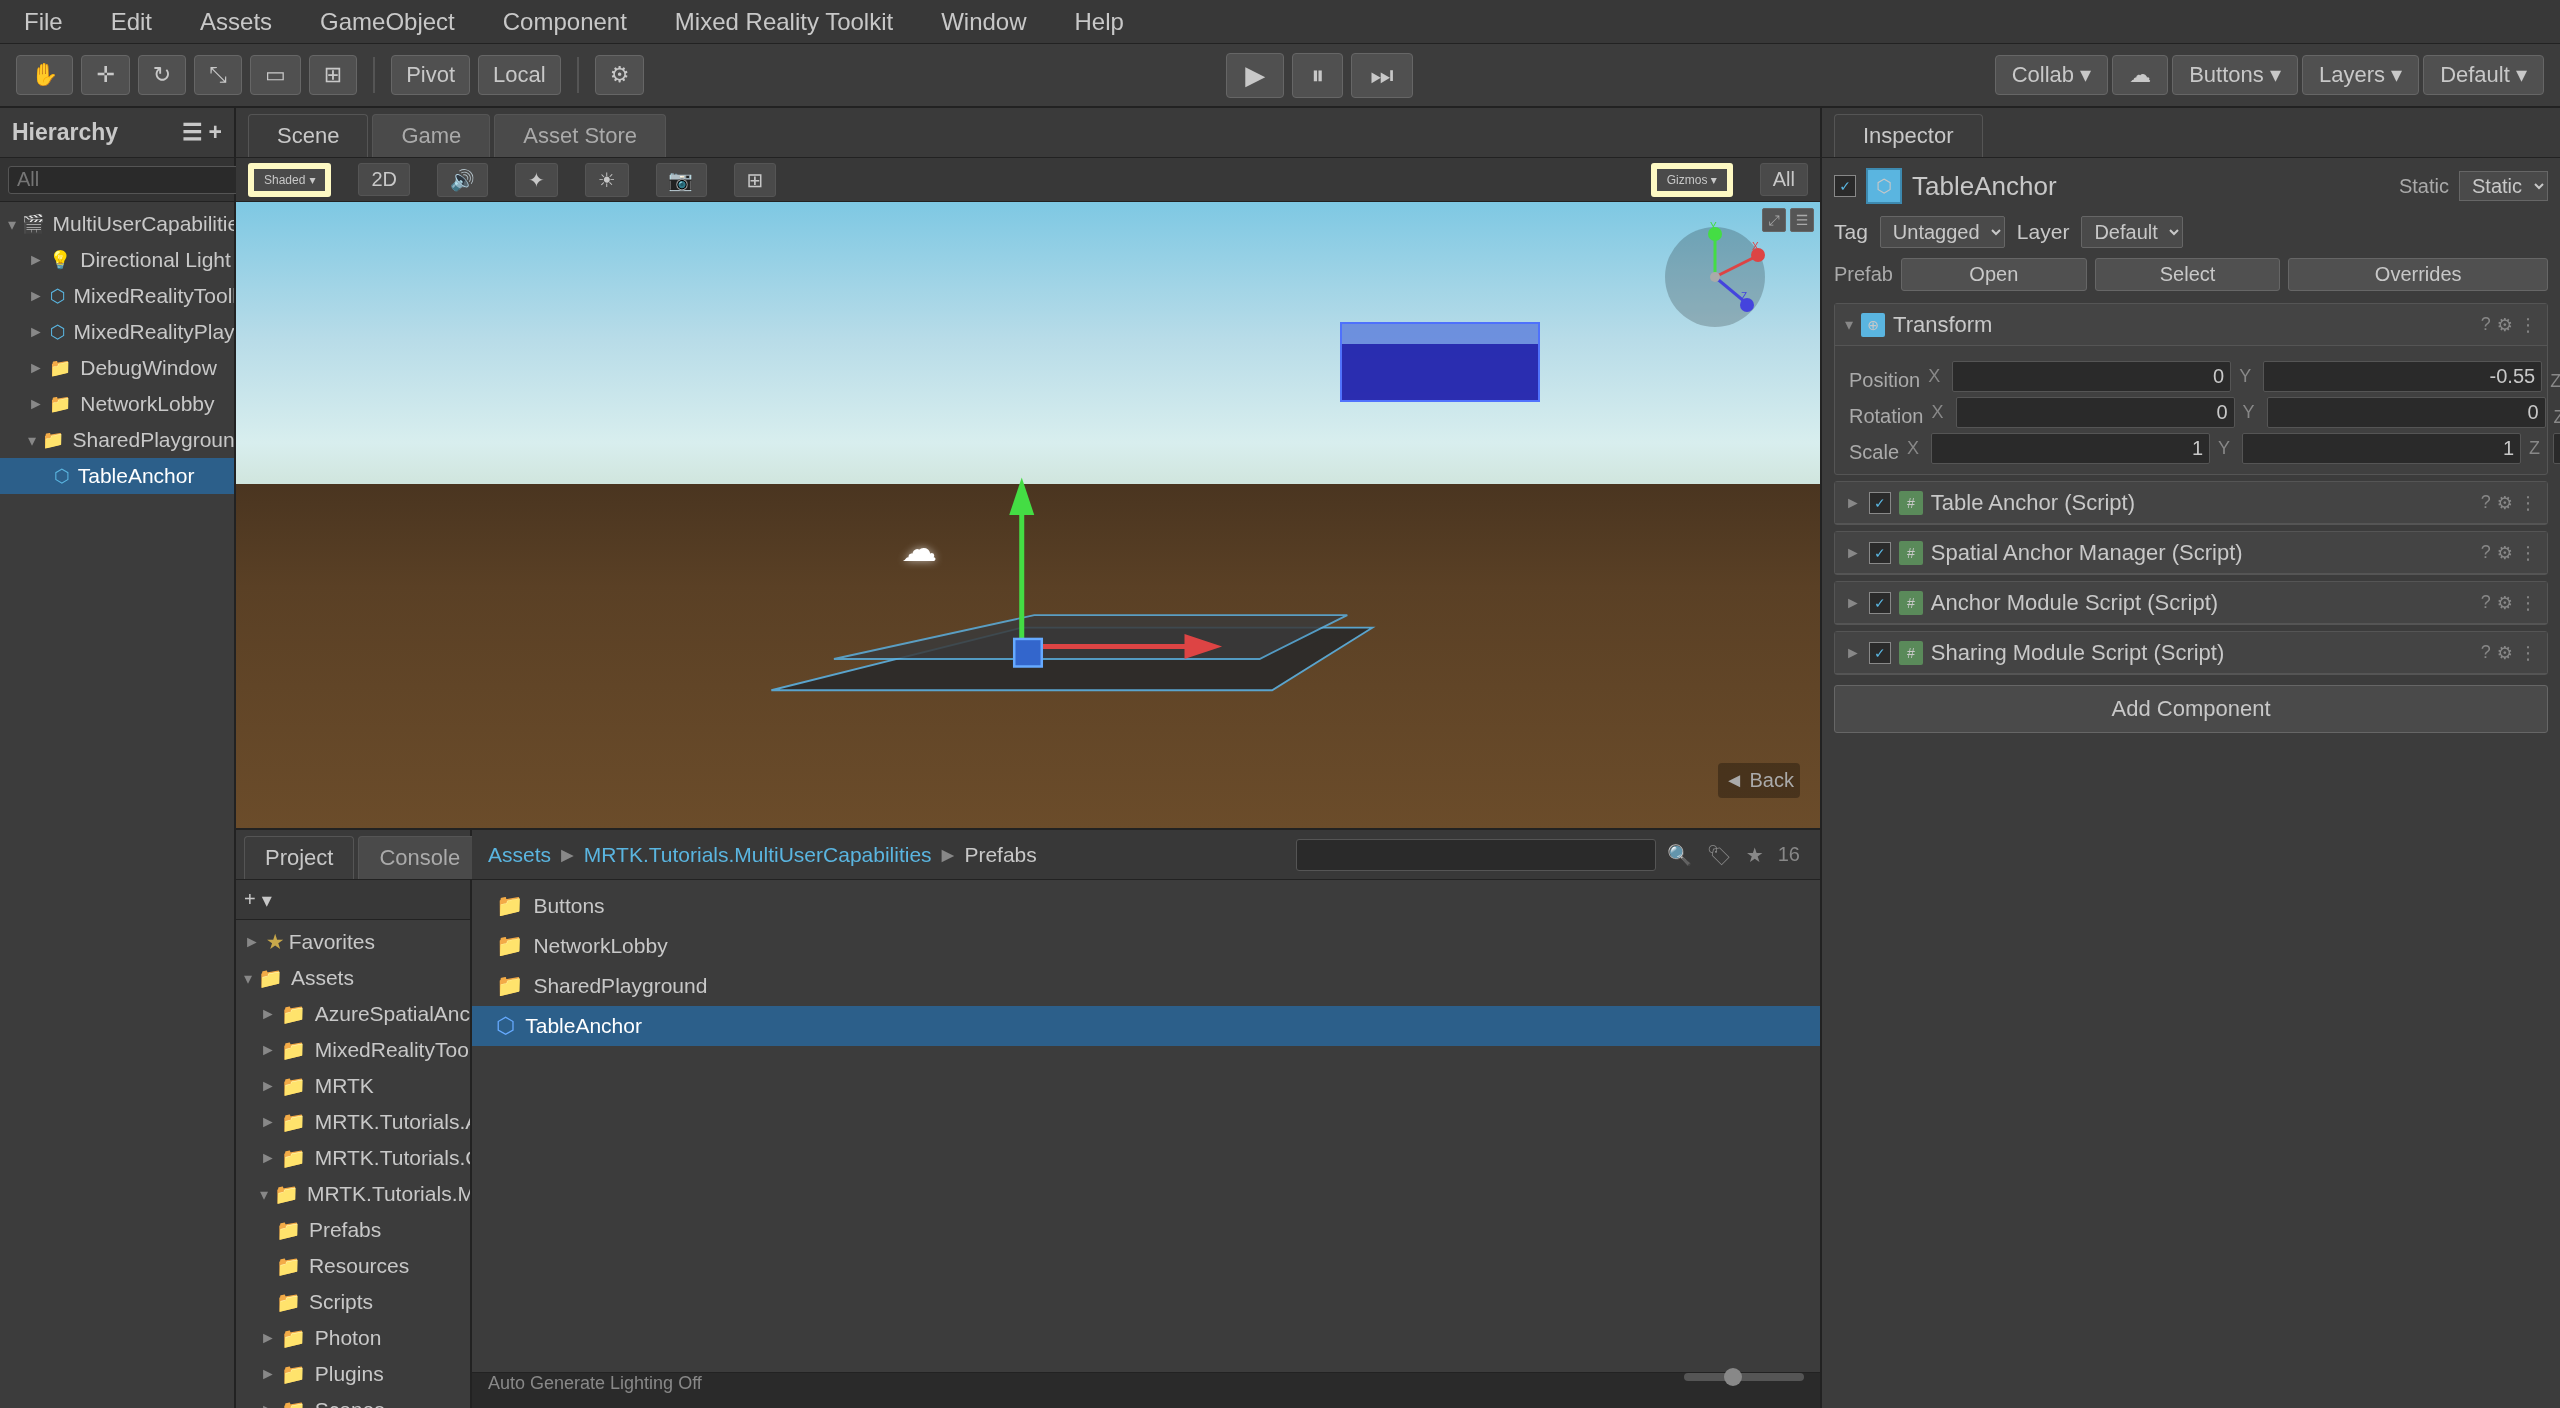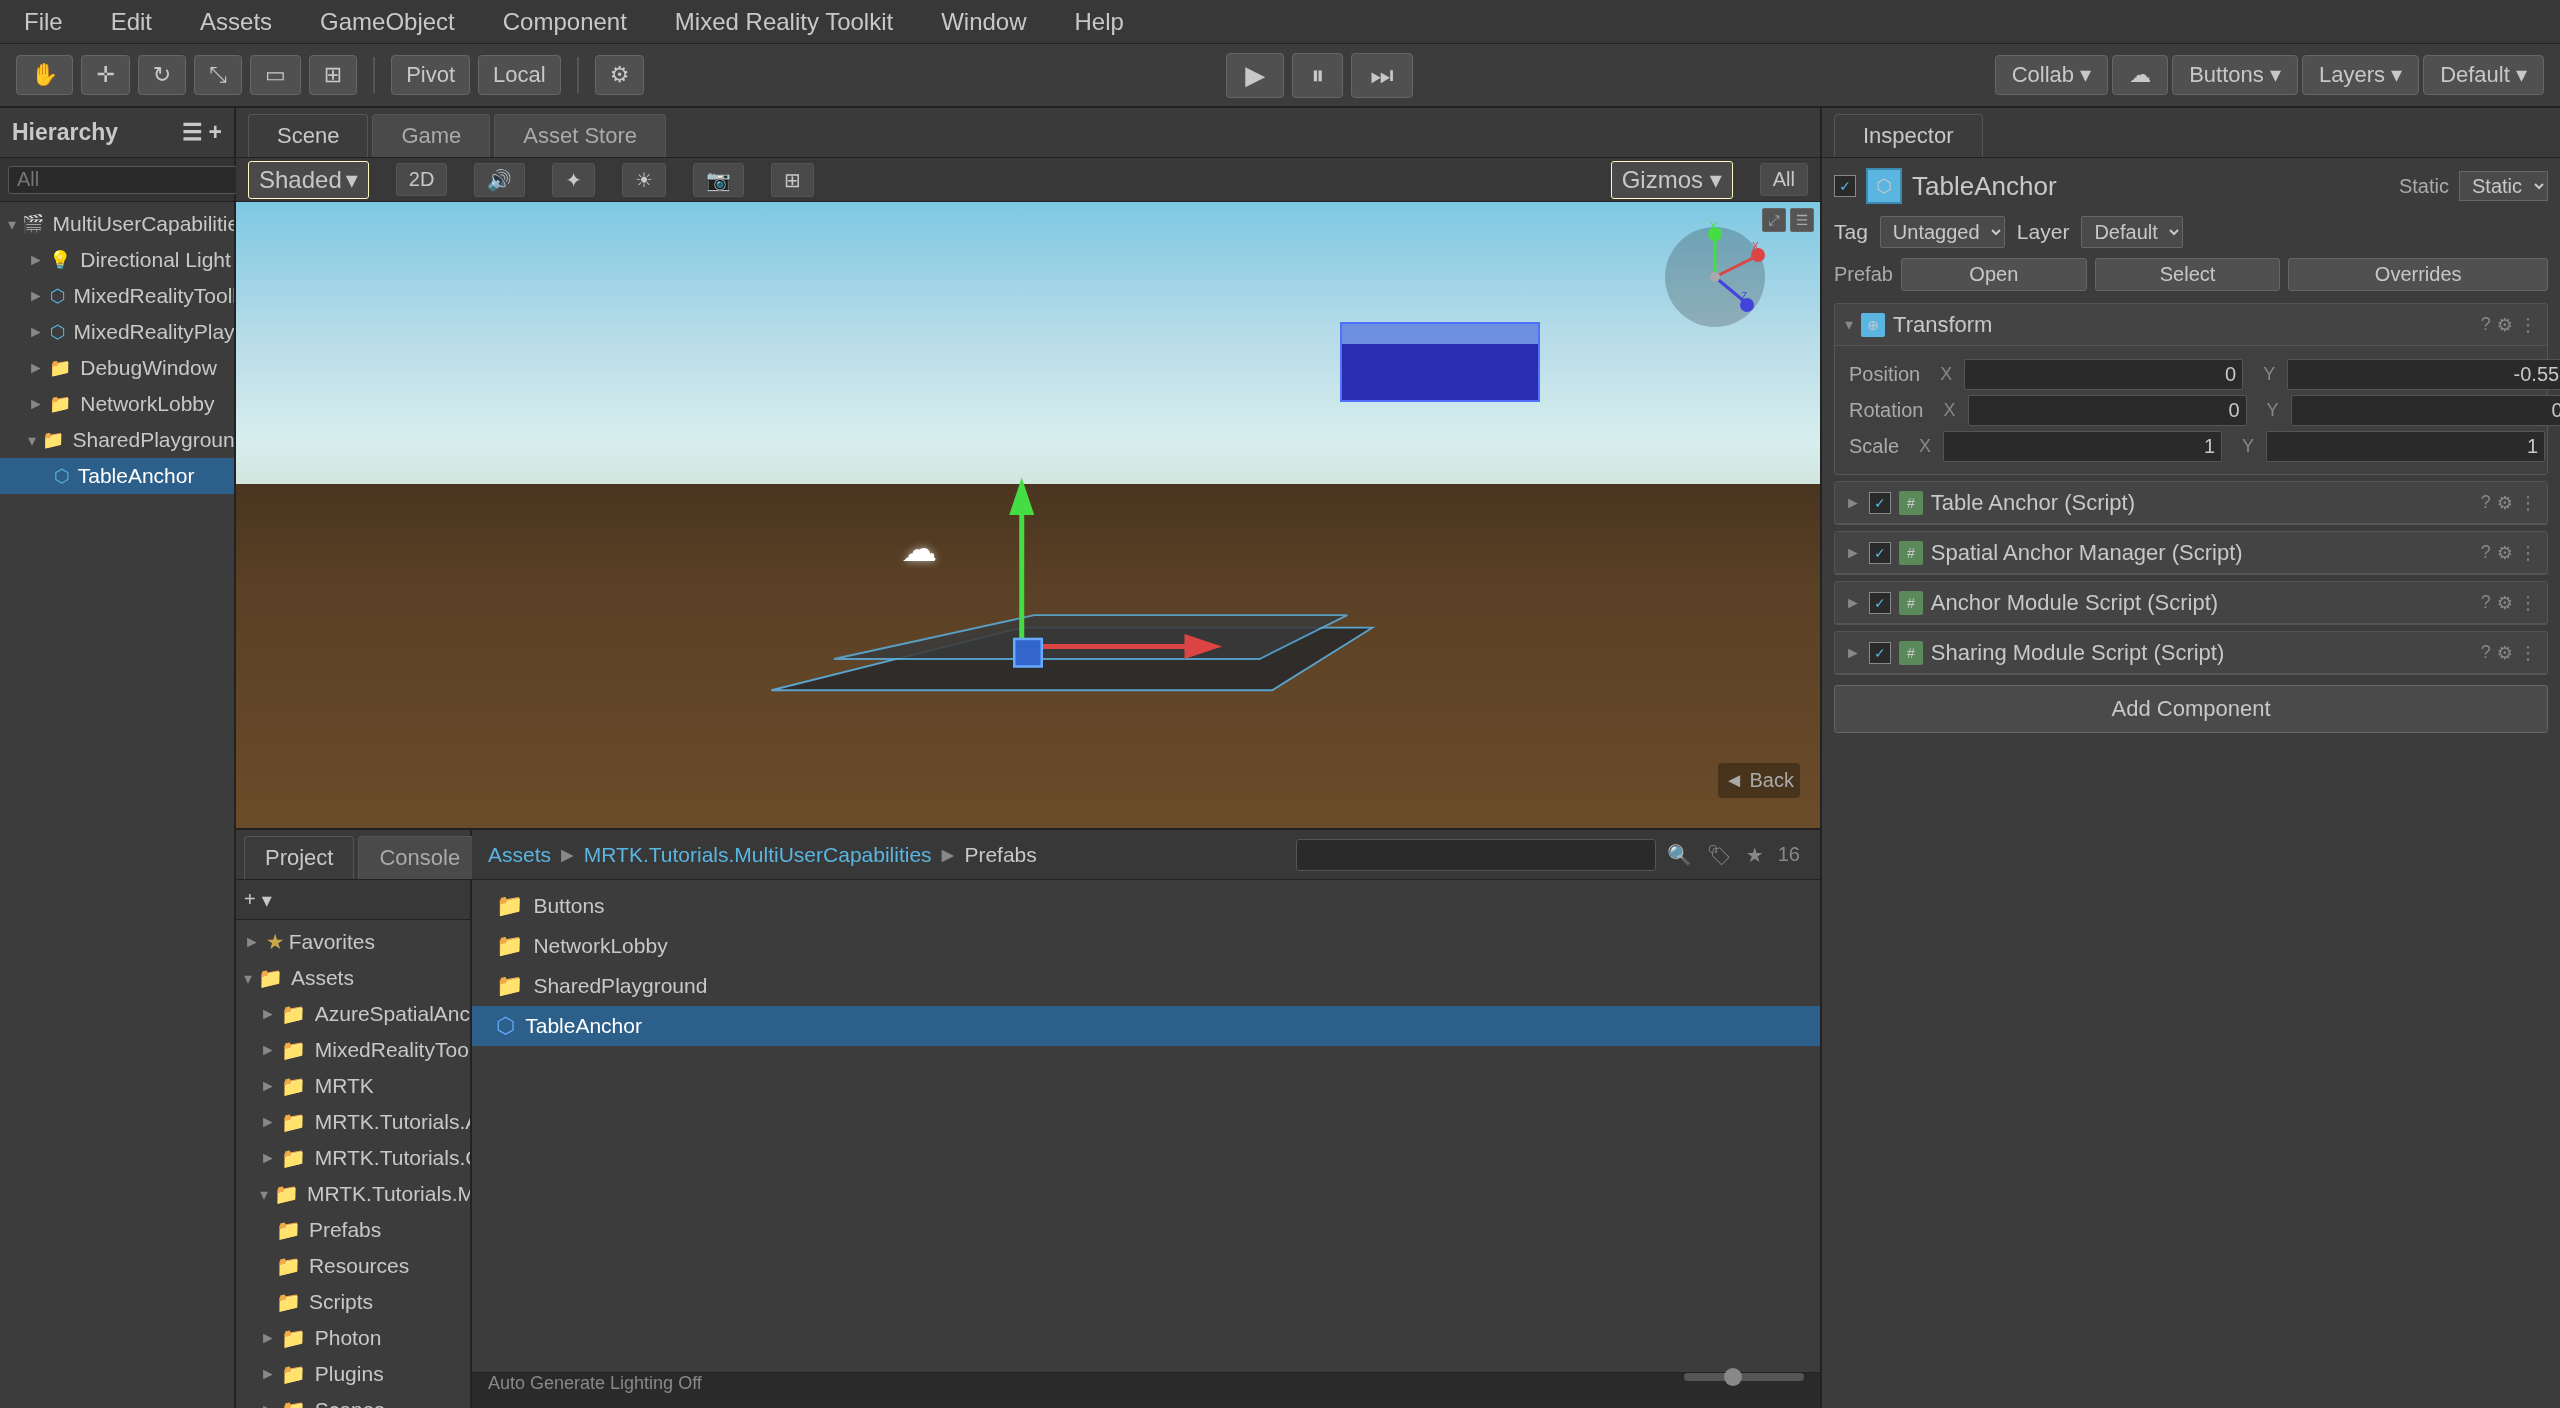--- a/index.html
+++ b/index.html
@@ -194,23 +194,23 @@
       background: #4a4a4a;
       border: 1px solid #555;
       border-radius: 3px;
       color: #c8c8c8;
       cursor: pointer;
       margin-left: 19px;
     }
     .dropdown-btn {
       display: flex; align-items: center; gap: 4px;
       padding: 4px 10px;
-      font-size: 24px;
+      font-size: 12px;
       background: #4a4a4a;
-      border: 1px solid #fef9c3;
+      border: 6px solid #fef9c3;
       border-radius: 3px;
       color: #c8c8c8;
       cursor: pointer;
     }
 
     
     .scene-canvas {
       width: 100%;
       height: calc(100% - 44px);
       position: relative;
@@ -401,23 +401,23 @@
     .comp-icon { width: 24px; height: 24px; background: #5a8; border-radius: 2px; display: flex; align-items: center; justify-content: center; font-size: 14px; }
     .comp-icon.blue { background: #5ab5e0; }
     .comp-icon.green { background: #5a8a5a; }
     .comp-name { font-size: 22px; flex: 1; }
     .comp-actions { display: flex; gap: 6px; }
     .comp-action-btn { font-size: 18px; color: #888; cursor: pointer; }
 
     .component-body { padding: 10px 14px; }
     .prop-row {
       display: flex;
-      align-items: center;
+      align-items: flex-end;
       height: 36px;
-      gap: 20px;
+      gap: 8px;
     }
     .prop-label { width: 140px; font-size: 20px; color: #aaa; }
     .prop-axis { display: flex; align-items: center; gap: 4px; flex: 1; }
     .axis-label { font-size: 18px; color: #888; width: 20px; }
     .axis-val {
       flex: 1;
       background: #2a2a2a;
       border: 1px solid #555;
       color: #c8c8c8;
       font-size: 20px;

